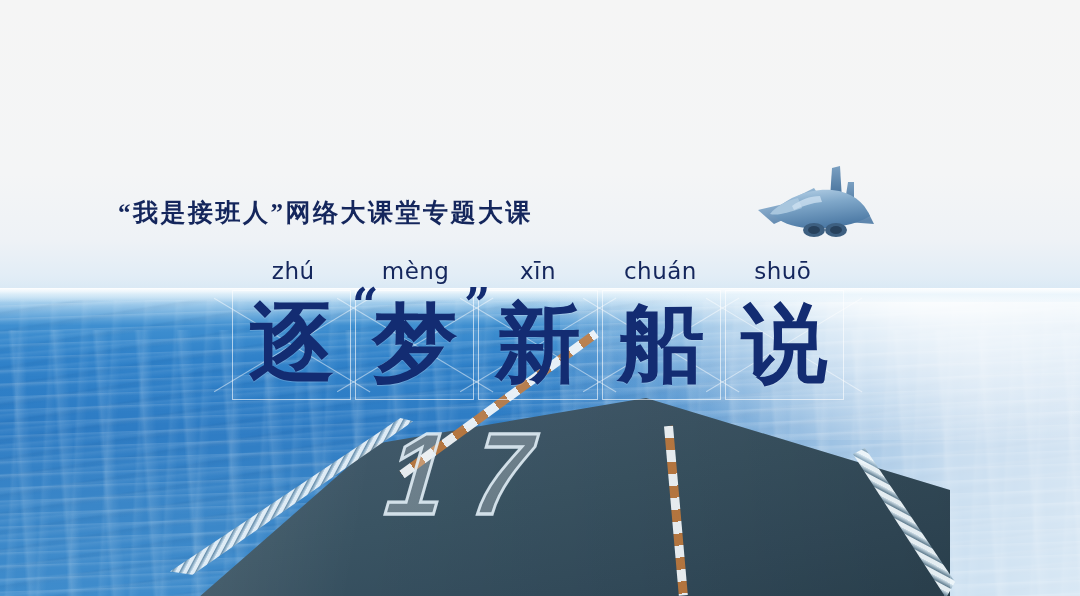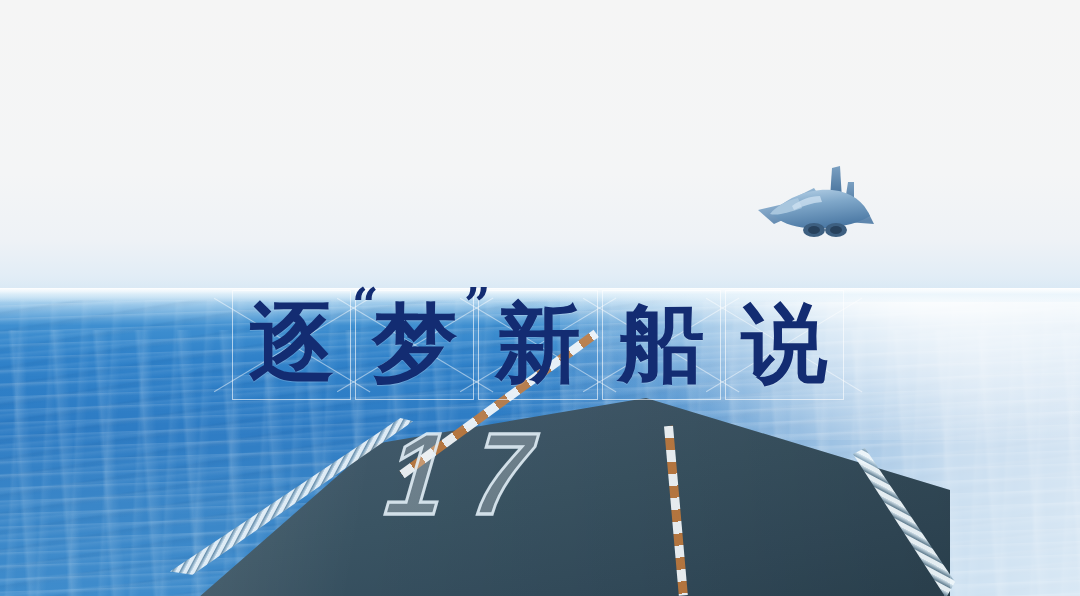--- a/index.html
+++ b/index.html
@@ -399,23 +399,31 @@
         <ellipse cx="78" cy="72" rx="11" ry="7" fill="#3d5f80"></ellipse>
         <ellipse cx="100" cy="72" rx="11" ry="7" fill="#3d5f80"></ellipse>
         <ellipse cx="78" cy="72" rx="6" ry="4" fill="#27415c"></ellipse>
         <ellipse cx="100" cy="72" rx="6" ry="4" fill="#27415c"></ellipse>
 
         <path d="M56,48 C64,42 74,38 84,38 L86,44 C76,45 66,48 58,52 Z" fill="#cfe2f1" opacity="0.75"></path>
       </svg>
     </div>
   </div>
 
+  <div class="header-line">“我是接班人”网络大课堂专题大课</div>
 
   <div class="title-block">
 
+    <div class="pinyin-row">
+      <div class="pinyin-cell">zhú</div>
+      <div class="pinyin-cell">mèng</div>
+      <div class="pinyin-cell">xīn</div>
+      <div class="pinyin-cell">chuán</div>
+      <div class="pinyin-cell">shuō</div>
+    </div>
 
     <div class="grid-row">
       <div class="grid-cell">
         <div class="box"></div>
         <div class="hanzi">逐</div>
       </div>
       <div class="grid-cell">
         <div class="box"></div>
         <div class="hanzi">梦</div>
       </div>

